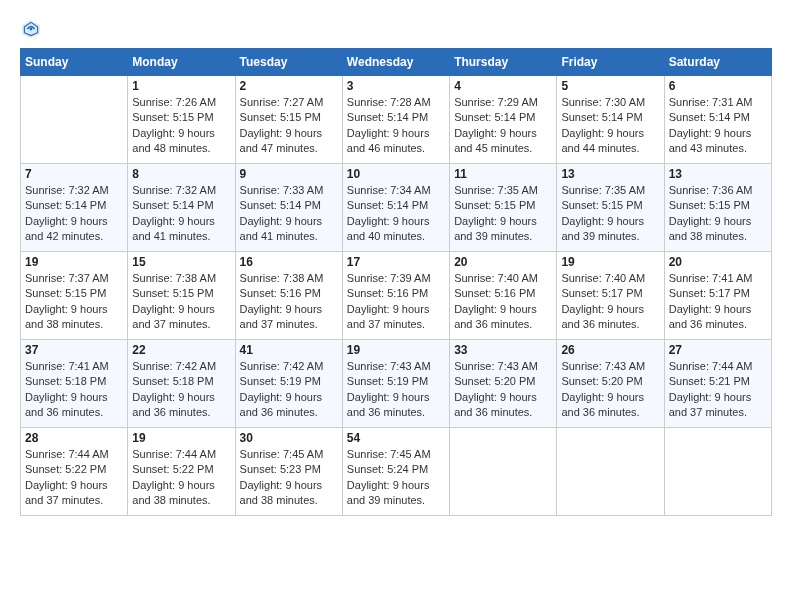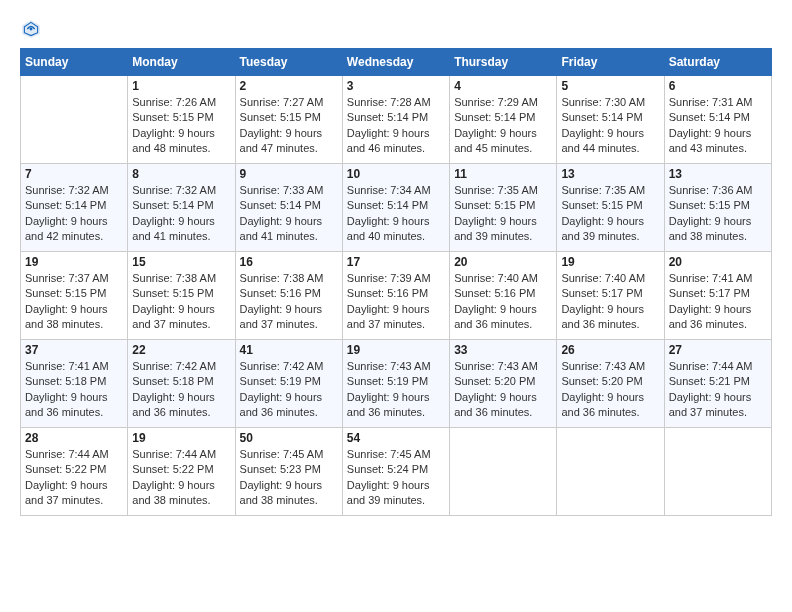--- a/index.html
+++ b/index.html
@@ -248,21 +248,21 @@
         <tr>
           <td>
             <div class="day-num">28</div>
             <div class="day-info">Sunrise: 7:44 AM<br>Sunset: 5:22 PM<br>Daylight: 9 hours and 37 minutes.</div>
           </td>
           <td>
             <div class="day-num">19</div>
             <div class="day-info">Sunrise: 7:44 AM<br>Sunset: 5:22 PM<br>Daylight: 9 hours and 38 minutes.</div>
           </td>
           <td>
-            <div class="day-num">50</div>
+            <div class="day-num">30</div>
             <div class="day-info">Sunrise: 7:45 AM<br>Sunset: 5:23 PM<br>Daylight: 9 hours and 38 minutes.</div>
           </td>
           <td>
             <div class="day-num">54</div>
             <div class="day-info">Sunrise: 7:45 AM<br>Sunset: 5:24 PM<br>Daylight: 9 hours and 39 minutes.</div>
           </td>
           <td class="empty-cell"></td>
           <td class="empty-cell"></td>
           <td class="empty-cell"></td>
         </tr>

